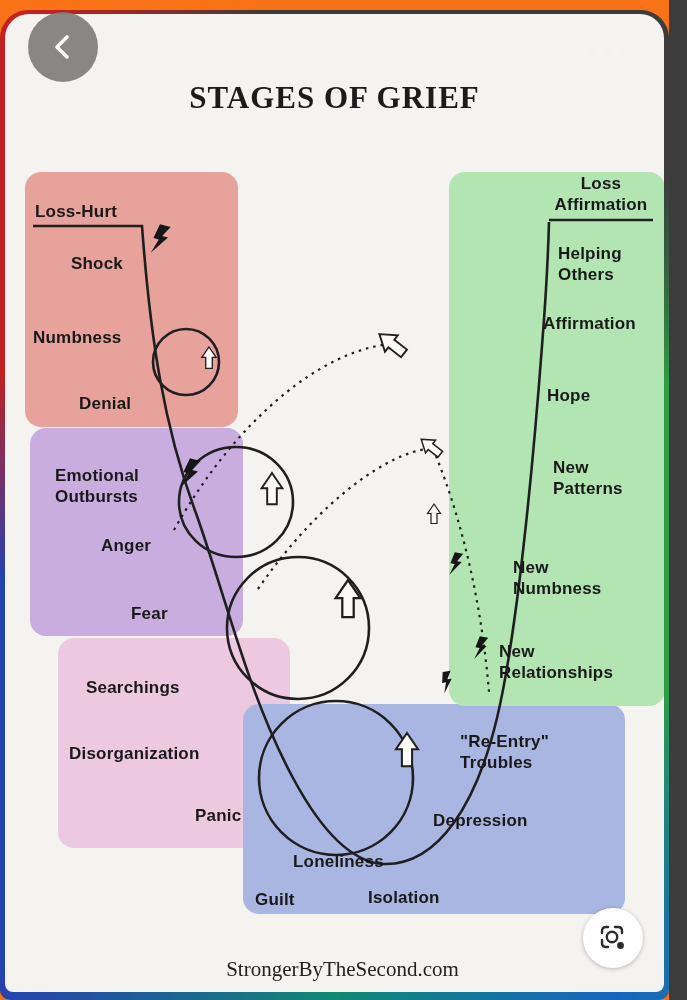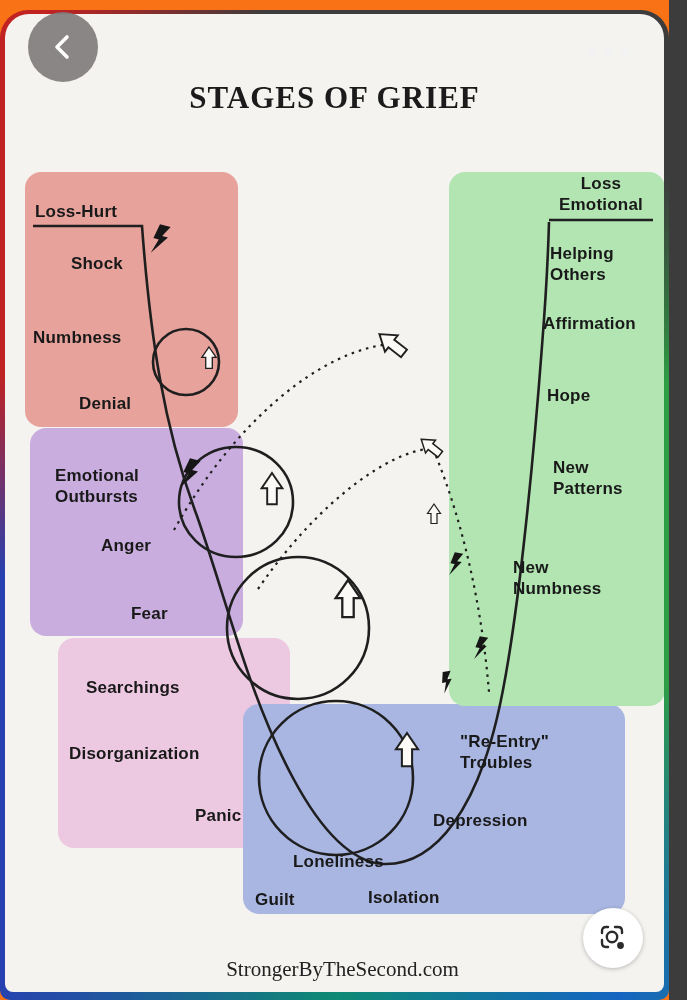--- a/index.html
+++ b/index.html
@@ -97,26 +97,27 @@
       <div class="lbl" style="left:81px;top:664px;">Searchings</div>
       <div class="lbl" style="left:64px;top:730px;">Disorganization</div>
       <div class="lbl" style="left:190px;top:792px;">Panic</div>
 
       <div class="lbl" style="left:455px;top:718px;width:118px;">"Re-Entry" Troubles</div>
       <div class="lbl" style="left:428px;top:786px;margin-top:11px;">Depression</div>
       <div class="lbl" style="left:288px;top:838px;">Loneliness</div>
       <div class="lbl" style="left:250px;top:876px;">Guilt</div>
       <div class="lbl" style="left:363px;top:874px;">Isolation</div>
 
-      <div class="lbl ctr" style="left:540px;top:160px;width:112px;">Loss Emotional</div>
-      <div class="lbl" style="left:545px;top:230px;width:78px;">Helping Others</div>
+      <div class="lbl ctr" style="left:540px;top:160px;width:112px;">Loss Affirmation</div>
+      <div class="lbl" style="left:545px;top:230px;width:78px;padding-left:8px;">Helping Others</div>
       <div class="lbl" style="left:538px;top:300px;">Affirmation</div>
       <div class="lbl" style="left:542px;top:372px;">Hope</div>
       <div class="lbl" style="left:524px;top:444px;width:80px;padding-left:24px;">New Patterns</div>
       <div class="lbl" style="left:508px;top:544px;width:92px;">New Numbness</div>
+      <div class="lbl" style="left:494px;top:628px;width:120px;">New Relationships</div>
 
       <div class="footer-site">StrongerByTheSecond.com</div>
     </div>
   </div>
 
   <div class="back-btn" title="Back">
     <svg width="30" height="30" viewBox="0 0 30 30">
       <polyline points="19,5 9,15 19,25" fill="none" stroke="#ffffff" stroke-width="3.6" stroke-linecap="round" stroke-linejoin="round"></polyline>
     </svg>
   </div>

